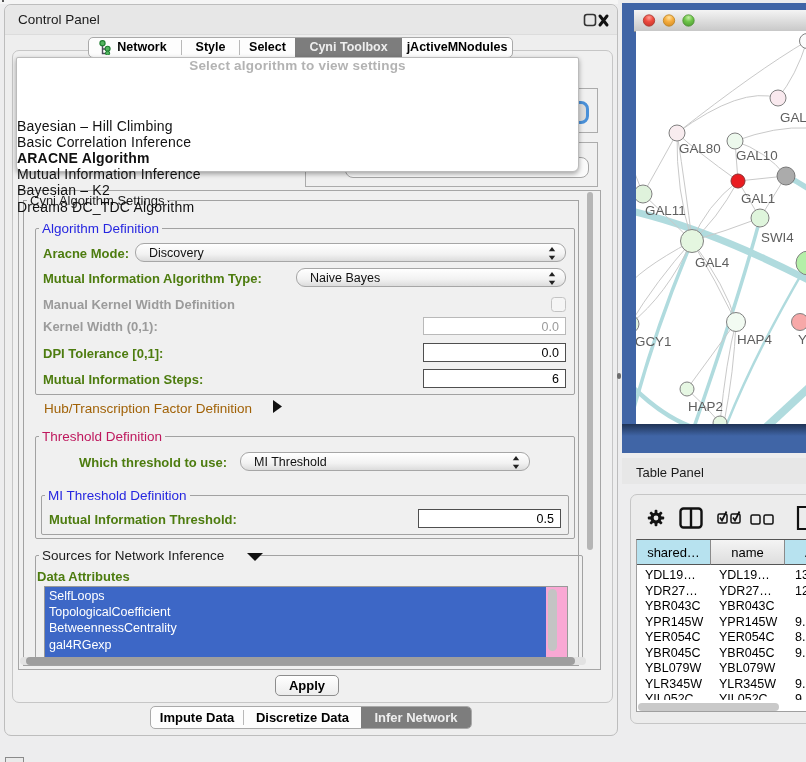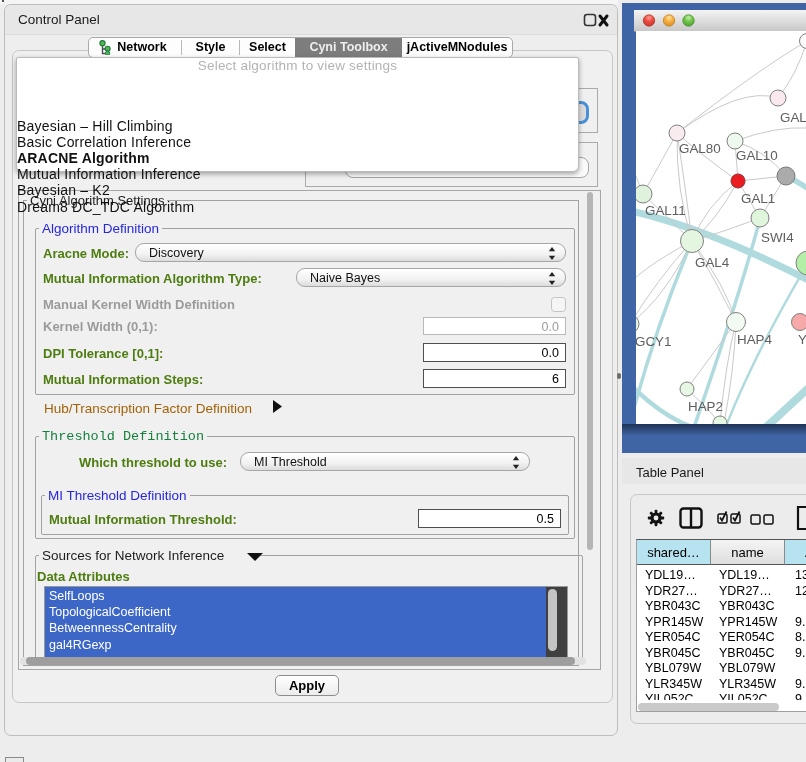--- a/index.html
+++ b/index.html
@@ -80,21 +80,21 @@
 
   <div class="abs lbl" style="left:38px;top:367px;">Mutual Information Steps:</div>
   <div class="tfield" style="left:418px;top:364px;width:143px;height:19px;border:1px solid #4f4f4f;color:#000;">6</div>
 
   <div class="abs" style="left:39px;top:396px;font-size:13.5px;color:#a16207;">Hub/Transcription Factor Definition</div>
   <svg class="abs" style="left:267px;top:394px;" width="11" height="15" viewBox="0 0 11 15">
       <path d="M1 1 L10 7.5 L1 14 Z" fill="#111"></path>
     </svg>
 
   <fieldset style="left:30px;top:424px;width:540px;height:110px;">
-    <legend style="color:#15803d;font-family:Liberation Mono, monospace;">Threshold Definition</legend>
+    <legend style="color:#be185d;">Threshold Definition</legend>
   </fieldset>
 
   <div class="abs lbl" style="left:74px;top:450px;">Which threshold to use:</div>
   <div class="combo" style="left:235px;top:447px;width:290px;">
     <span class="ctext">MI Threshold</span>
     <svg class="arrows" viewBox="0 0 9 15">
         <path d="M4.5 0 L8.2 5 H0.8 Z" fill="#222"></path>
         <path d="M4.5 15 L8.2 10 H0.8 Z" fill="#222"></path>
       </svg>
   </div>
@@ -106,35 +106,41 @@
   <div class="tfield" style="left:413px;top:504px;width:143px;height:19px;border:1px solid #4f4f4f;color:#000;">0.5</div>
 
   <fieldset style="left:30px;top:543px;width:548px;height:116px;">
     <legend style="color:#1c1c1c;font-size:13.5px;">Sources for Network Inference <span style="display:inline-block;width:22px;"></span></legend>
   </fieldset>
   <svg class="abs" style="left:241px;top:547px;" width="18" height="10" viewBox="0 0 18 10">
       <path d="M1 1 L17 1 L9 9 Z" fill="#111"></path>
     </svg>
   <div class="abs lbl" style="left:32px;top:564px;font-size:13px;">Data Attributes</div>
 
-  <div class="abs" style="left:39px;top:581px;width:522px;height:71px;background:#404040;border:1px solid #999;">
+  <div class="abs" style="left:39px;top:581px;width:522px;height:71px;background:#f9a8d4;border:1px solid #999;">
     <div class="abs" style="left:0;top:0;width:501px;height:71px;background:#3d67c6;color:#fff;font-size:12.5px;line-height:16.35px;padding:0.5px 0 0 4px;box-sizing:border-box;">
       SelfLoops<br>TopologicalCoefficient<br>BetweennessCentrality<br>gal4RGexp
     </div>
     <div class="abs" style="left:503px;top:2px;width:9px;height:62px;background:#c4c4c4;border-radius:5px;"></div>
   </div>
 
   <div class="abs" style="left:15px;top:652px;width:566px;height:8px;background:#e2e2e2;border-radius:4px;"></div>
   <div class="abs" style="left:21px;top:652px;width:549px;height:8px;background:#9e9e9e;border-radius:4px;"></div>
 
   <div class="abs" style="left:582px;top:187px;width:5.5px;height:358px;background:#b5b5b5;border-radius:3px;"></div>
 
   <div class="abs" style="left:270px;top:670px;width:64px;height:21px;border:1px solid #8d8d8d;border-radius:5px;
        background:linear-gradient(#ffffff,#ececec);text-align:center;font-size:13px;font-weight:bold;padding-top:2px;box-sizing:border-box;">Apply</div>
 
+  <div class="abs" style="left:145px;top:701px;width:322px;height:23px;border:1px solid #a9a9a9;border-radius:5px;background:#fdfdfd;box-sizing:border-box;">
+    <div class="abs" style="left:0;top:0;width:92px;height:21px;font-weight:bold;font-size:13px;text-align:center;line-height:21px;">Impute Data</div>
+    <div class="abs" style="left:92px;top:3px;width:1px;height:15px;background:#b9b9b9;"></div>
+    <div class="abs" style="left:93px;top:0;width:117px;height:21px;font-weight:bold;font-size:13px;text-align:center;line-height:21px;">Discretize Data</div>
+    <div class="abs" style="left:210px;top:0;width:110px;height:21px;background:#7d7d7d;border-radius:0 4px 4px 0;color:#eee;font-weight:bold;font-size:13px;text-align:center;line-height:21px;">Infer Network</div>
+  </div>
 </div>
 
 <div class="abs" style="left:88px;top:37px;width:425px;height:21px;border:1px solid #a9a9a9;border-radius:5px;background:#fdfdfd;box-sizing:border-box;font-weight:bold;font-size:12.5px;">
   <div class="abs" style="left:20px;top:0;width:66px;height:19px;text-align:center;line-height:19px;">Network</div>
   <svg class="abs" style="left:8px;top:2px;" width="14" height="15" viewBox="0 0 14 15">
       <path d="M5.5 4 V13.5 H10 M5.5 9 H10" stroke="#4d4d5c" stroke-width="1.4" fill="none"></path>
       <circle cx="5.5" cy="3.2" r="2.6" fill="#52b45f" stroke="#1e7d30" stroke-width="1.1"></circle>
       <circle cx="10.6" cy="8.8" r="2.5" fill="#52b45f" stroke="#1e7d30" stroke-width="1.1"></circle>
       <circle cx="10.6" cy="13.2" r="2.1" fill="#52b45f" stroke="#1e7d30" stroke-width="1"></circle>
   </svg>
@@ -142,21 +148,21 @@
   <div class="abs" style="left:93px;top:0;width:57px;height:19px;text-align:center;line-height:19px;">Style</div>
   <div class="abs" style="left:150px;top:2px;width:1px;height:15px;background:#b9b9b9;"></div>
   <div class="abs" style="left:151px;top:0;width:55px;height:19px;text-align:center;line-height:19px;">Select</div>
   <div class="abs" style="left:206px;top:0;width:107px;height:19px;background:#7d7d7d;color:#eee;text-align:center;line-height:19px;">Cyni Toolbox</div>
   <div class="abs" style="left:313px;top:0;width:110px;height:19px;text-align:center;line-height:19px;">jActiveMNodules</div>
 </div>
 
 <div class="abs" style="left:16px;top:57px;width:563px;height:115px;background:#ffffff;
      border:1px solid #bbb;border-radius:2px 2px 6px 6px;box-shadow:0 2px 5px rgba(0,0,0,0.35);box-sizing:border-box;
      font-size:14px;color:#111;letter-spacing:0.2px;">
-  <div style="text-align:center;color:#b3b3b3;height:15.5px;padding-top:0;font-size:13.5px;">Select algorithm to view settings</div>
+  <div style="text-align:center;color:#b3b3b3;height:15.5px;padding-top:0;font-size:13.5px;font-weight:bold;">Select algorithm to view settings</div>
   <div style="padding-left:0;line-height:16.2px;margin-top:44px;">
     Bayesian – Hill Climbing<br>
     Basic Correlation Inference<br>
     <b>ARACNE Algorithm</b><br>
     Mutual Information Inference<br>
     Bayesian – K2<br>
     Dream8 DC_TDC Algorithm
   </div>
 </div>
 

